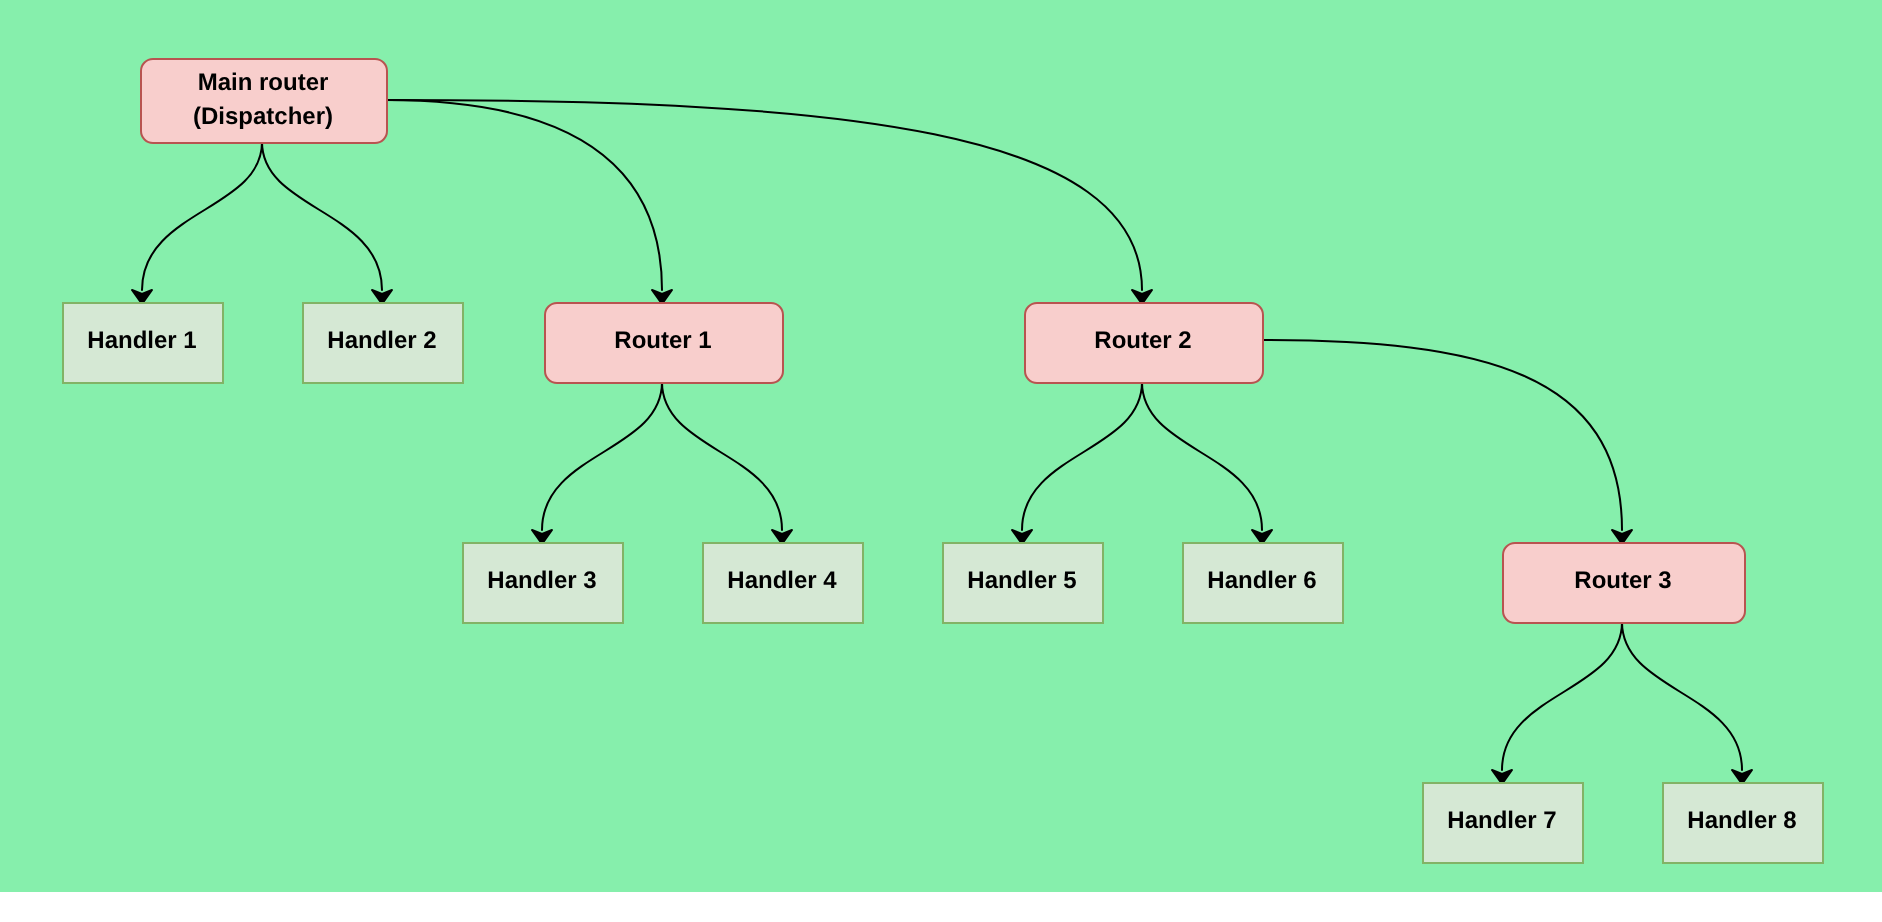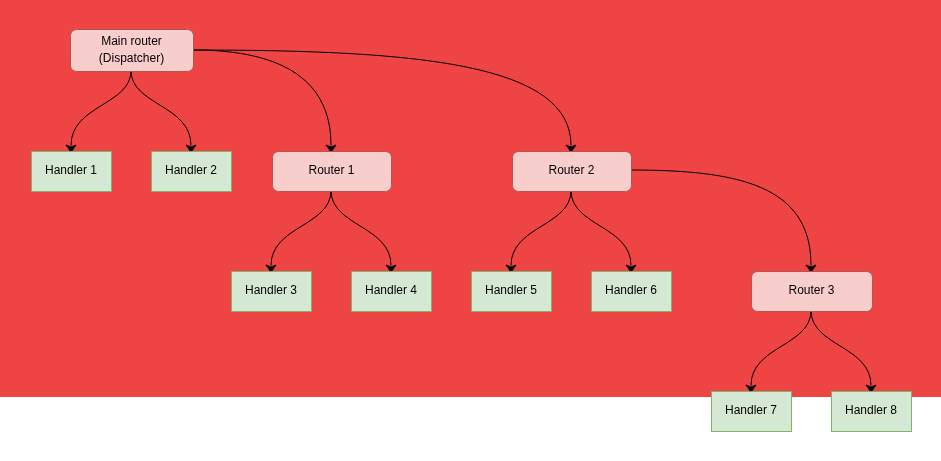--- a/index.html
+++ b/index.html
@@ -9,22 +9,23 @@
   }
   body {
     width: 941px;
     height: 461px;
     font-family: "Liberation Sans", sans-serif;
     overflow: hidden;
   }
   #diagram-canvas {
     position: relative;
     width: 941px;
-    height: 397px;
-    background: #ef4444;
+    height: 446px;
+    background: #86efac;
+    font-weight: bold;
   }
   svg.diagram {
     position: absolute;
     left: 0;
     top: 0;
     width: 941px;
     height: 461px;
   }
   .node-rect {
     stroke-width: 1;

